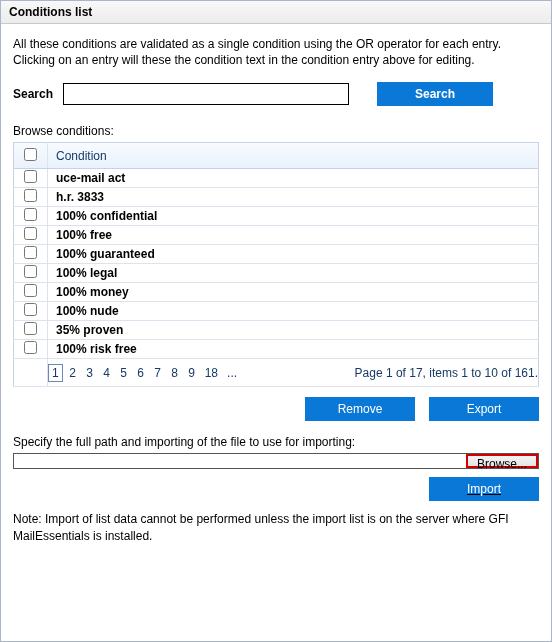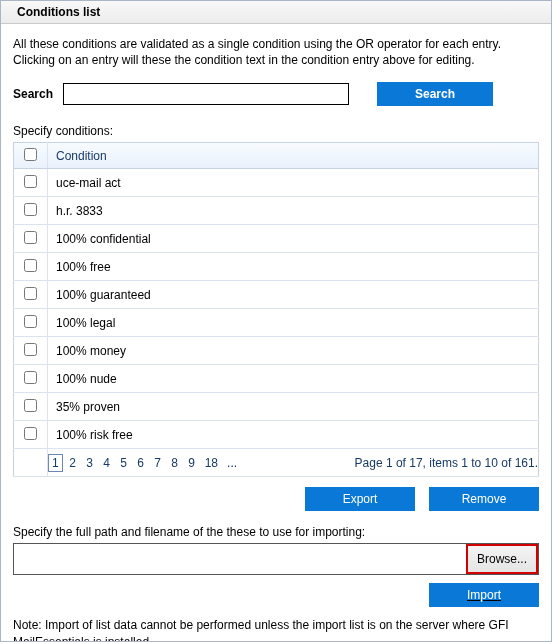--- a/index.html
+++ b/index.html
@@ -10,21 +10,21 @@
     font-family: "Segoe UI", Tahoma, Arial, sans-serif;
     font-size: 12px;
     color: #000;
     background: #fff;
     border: 1px solid #aab5c6;
   }
 
   .titlebar {
     background: linear-gradient(#f8f8f8,#ececec);
     border-bottom: 1px solid #c9c9c9;
-    padding: 4px 16px;
+    padding: 4px 8px;
     font-weight: bold;
     font-size: 12px;
   }
 
   .content {
     padding: 10px 12px 8px 12px;
   }
 
   .help-text {
     margin: 2px 0 14px 0;
@@ -79,21 +79,21 @@
   table.grid th {
     height: 26px;
     border-bottom: 1px solid #c7d3e3;
   }
   table.grid th.col-check, table.grid td.col-check {
     width: 34px;
     text-align: center;
     border-right: 1px solid #dbe3ee;
   }
   table.grid th.col-cond { padding-left: 8px; color:#173a66;}
-  table.grid td.col-cond { padding-left: 8px; height: 28px; }
+  table.grid td.col-cond { padding-left: 8px; height: 19px; font-weight: bold; }
   table.grid input[type=checkbox]{
     width: 13px; height: 13px; margin:0;
   }
 
   .pager-row td {
     height: 28px;
     padding: 0 8px;
     font-size: 12px;
   }
   .pager-row .col-check { border-right: 1px solid #dbe3ee; }
@@ -120,21 +120,21 @@
     display:flex;
     justify-content:flex-end;
     gap:14px;
     margin-top:10px;
   }
 
   .import-label { margin-top: 14px; margin-bottom:4px;}
   .import-row {
     display:flex;
     border:1px solid #555;
-    height:32px;
+    height:16px;
   }
   .import-row input {
     flex:1;
     border:none;
     padding: 2px 4px;
     font: inherit;
     outline:none;
   }
   .browse-btn {
     width: 72px;
@@ -167,21 +167,21 @@
     <span>All these conditions are validated as a single condition using the OR operator for each entry.</span><br>
     <span>Clicking on an entry will these the condition text in the condition entry above for editing.</span>
   </div>
 
   <div class="search-row">
     <label>Search</label>
     <input type="text" value="" style="">
     <button class="btn btn-search">Search</button>
   </div>
 
-  <div class="section-label">Specify conditions:</div>
+  <div class="section-label">Browse conditions:</div>
 
   <table class="grid">
     <thead>
       <tr>
         <th class="col-check">
           <input type="checkbox" style="">
         </th>
         <th class="col-cond">Condition</th>
       </tr>
     </thead>
@@ -246,25 +246,25 @@
                 <span class="page-num">...</span>
               </div>
             <div class="pager-right">Page 1 of 17, items 1 to 10 of 161.</div>
           </div>
         </td>
       </tr>
     </tfoot>
   </table>
 
   <div class="action-row">
+    <button class="btn btn-wide">Remove</button>
     <button class="btn btn-wide">Export</button>
-    <button class="btn btn-wide">Remove</button>
-  </div>
-
-  <div class="import-label">Specify the full path and filename of the these to use for importing:</div>
+  </div>
+
+  <div class="import-label">Specify the full path and importing of the file to use for importing:</div>
 
   <div class="import-row">
     <input type="text" value="" style="">
     <button class="browse-btn">Browse...</button>
   </div>
 
   <div class="import-btn-row">
     <button class="btn btn-wide">Import</button>
   </div>
 

